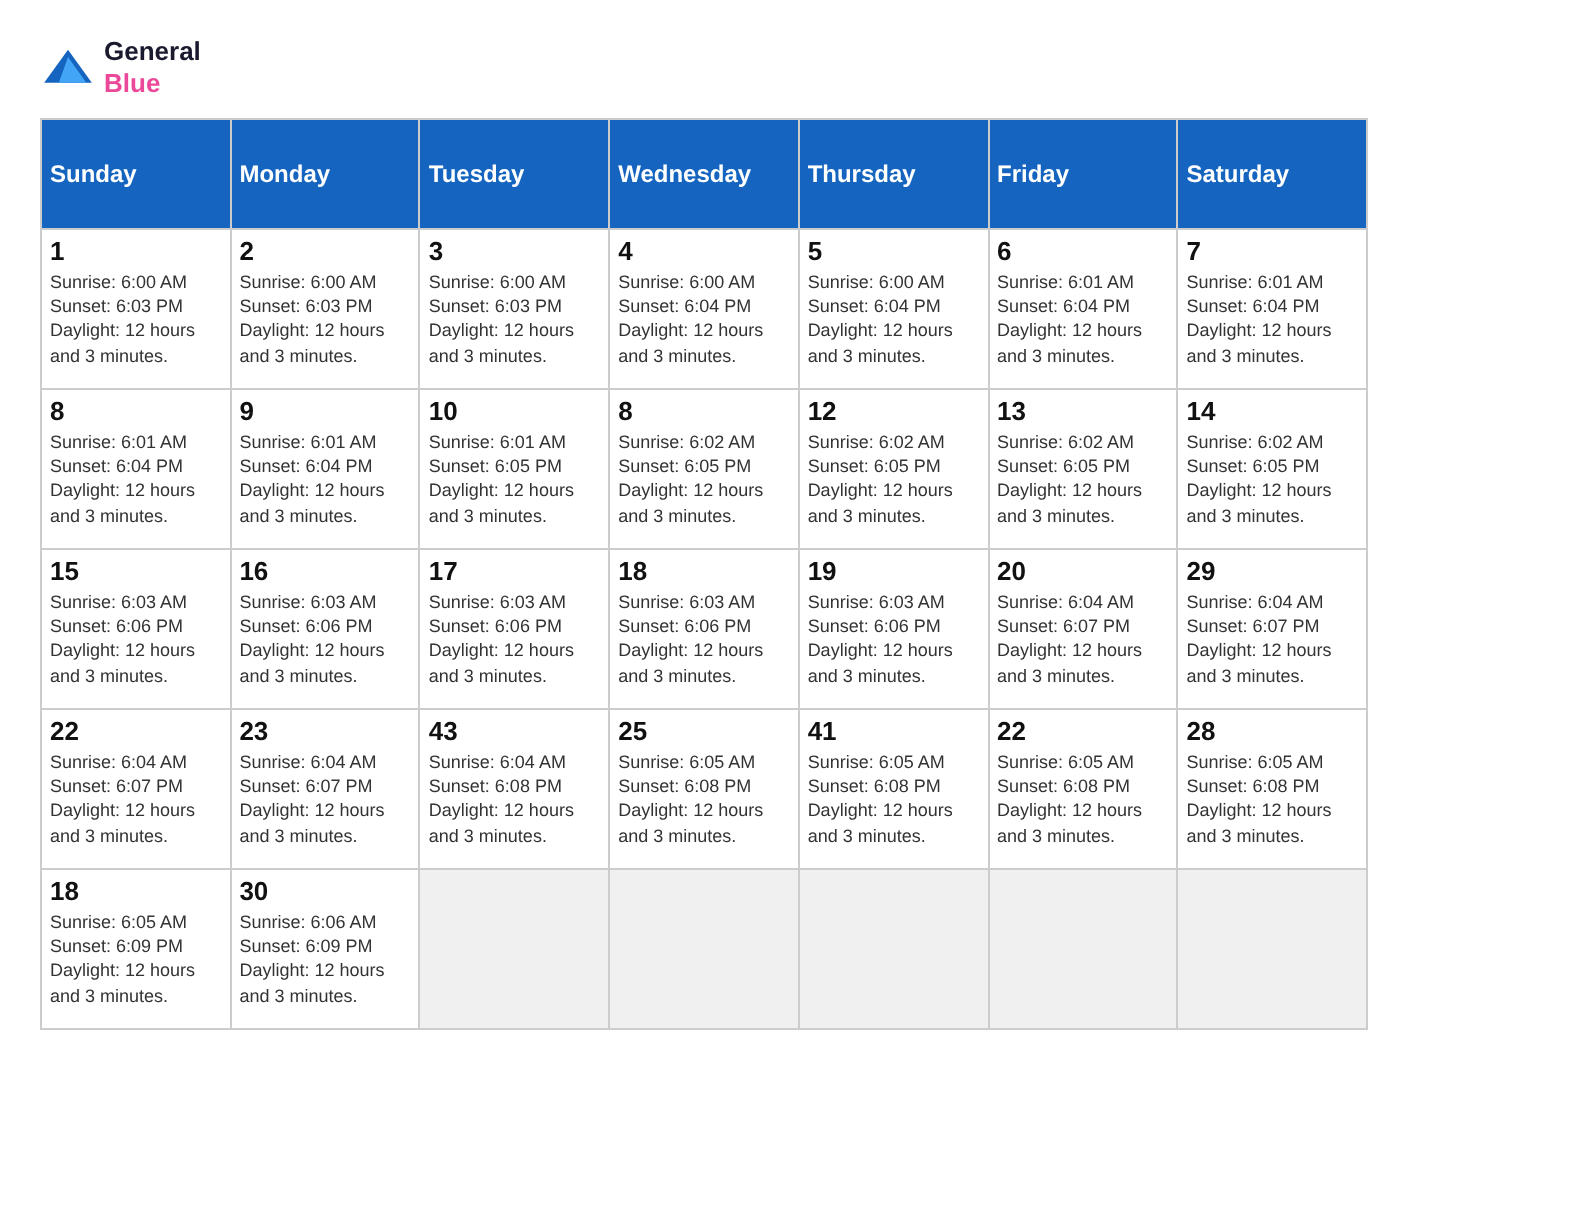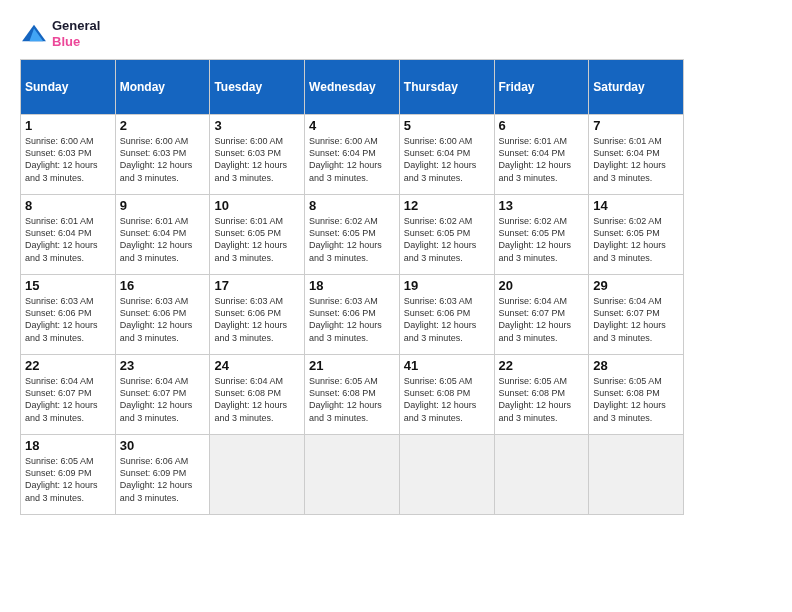--- a/index.html
+++ b/index.html
@@ -303,29 +303,29 @@
       </td>
           <td>
         <span class="day-number">23</span>
         <div class="day-info">
           Sunrise: 6:04 AM<br>
           Sunset: 6:07 PM<br>
           Daylight: 12 hours and 3 minutes.
         </div>
       </td>
           <td>
-        <span class="day-number">24</span>
-        <div class="day-info">
-          Sunrise: 6:04 AM<br>
-          Sunset: 6:08 PM<br>
-          Daylight: 12 hours and 3 minutes.
-        </div>
-      </td>
-          <td>
-        <span class="day-number">21</span>
+        <span class="day-number">43</span>
+        <div class="day-info">
+          Sunrise: 6:04 AM<br>
+          Sunset: 6:08 PM<br>
+          Daylight: 12 hours and 3 minutes.
+        </div>
+      </td>
+          <td>
+        <span class="day-number">25</span>
         <div class="day-info">
           Sunrise: 6:05 AM<br>
           Sunset: 6:08 PM<br>
           Daylight: 12 hours and 3 minutes.
         </div>
       </td>
           <td>
         <span class="day-number">41</span>
         <div class="day-info">
           Sunrise: 6:05 AM<br>

